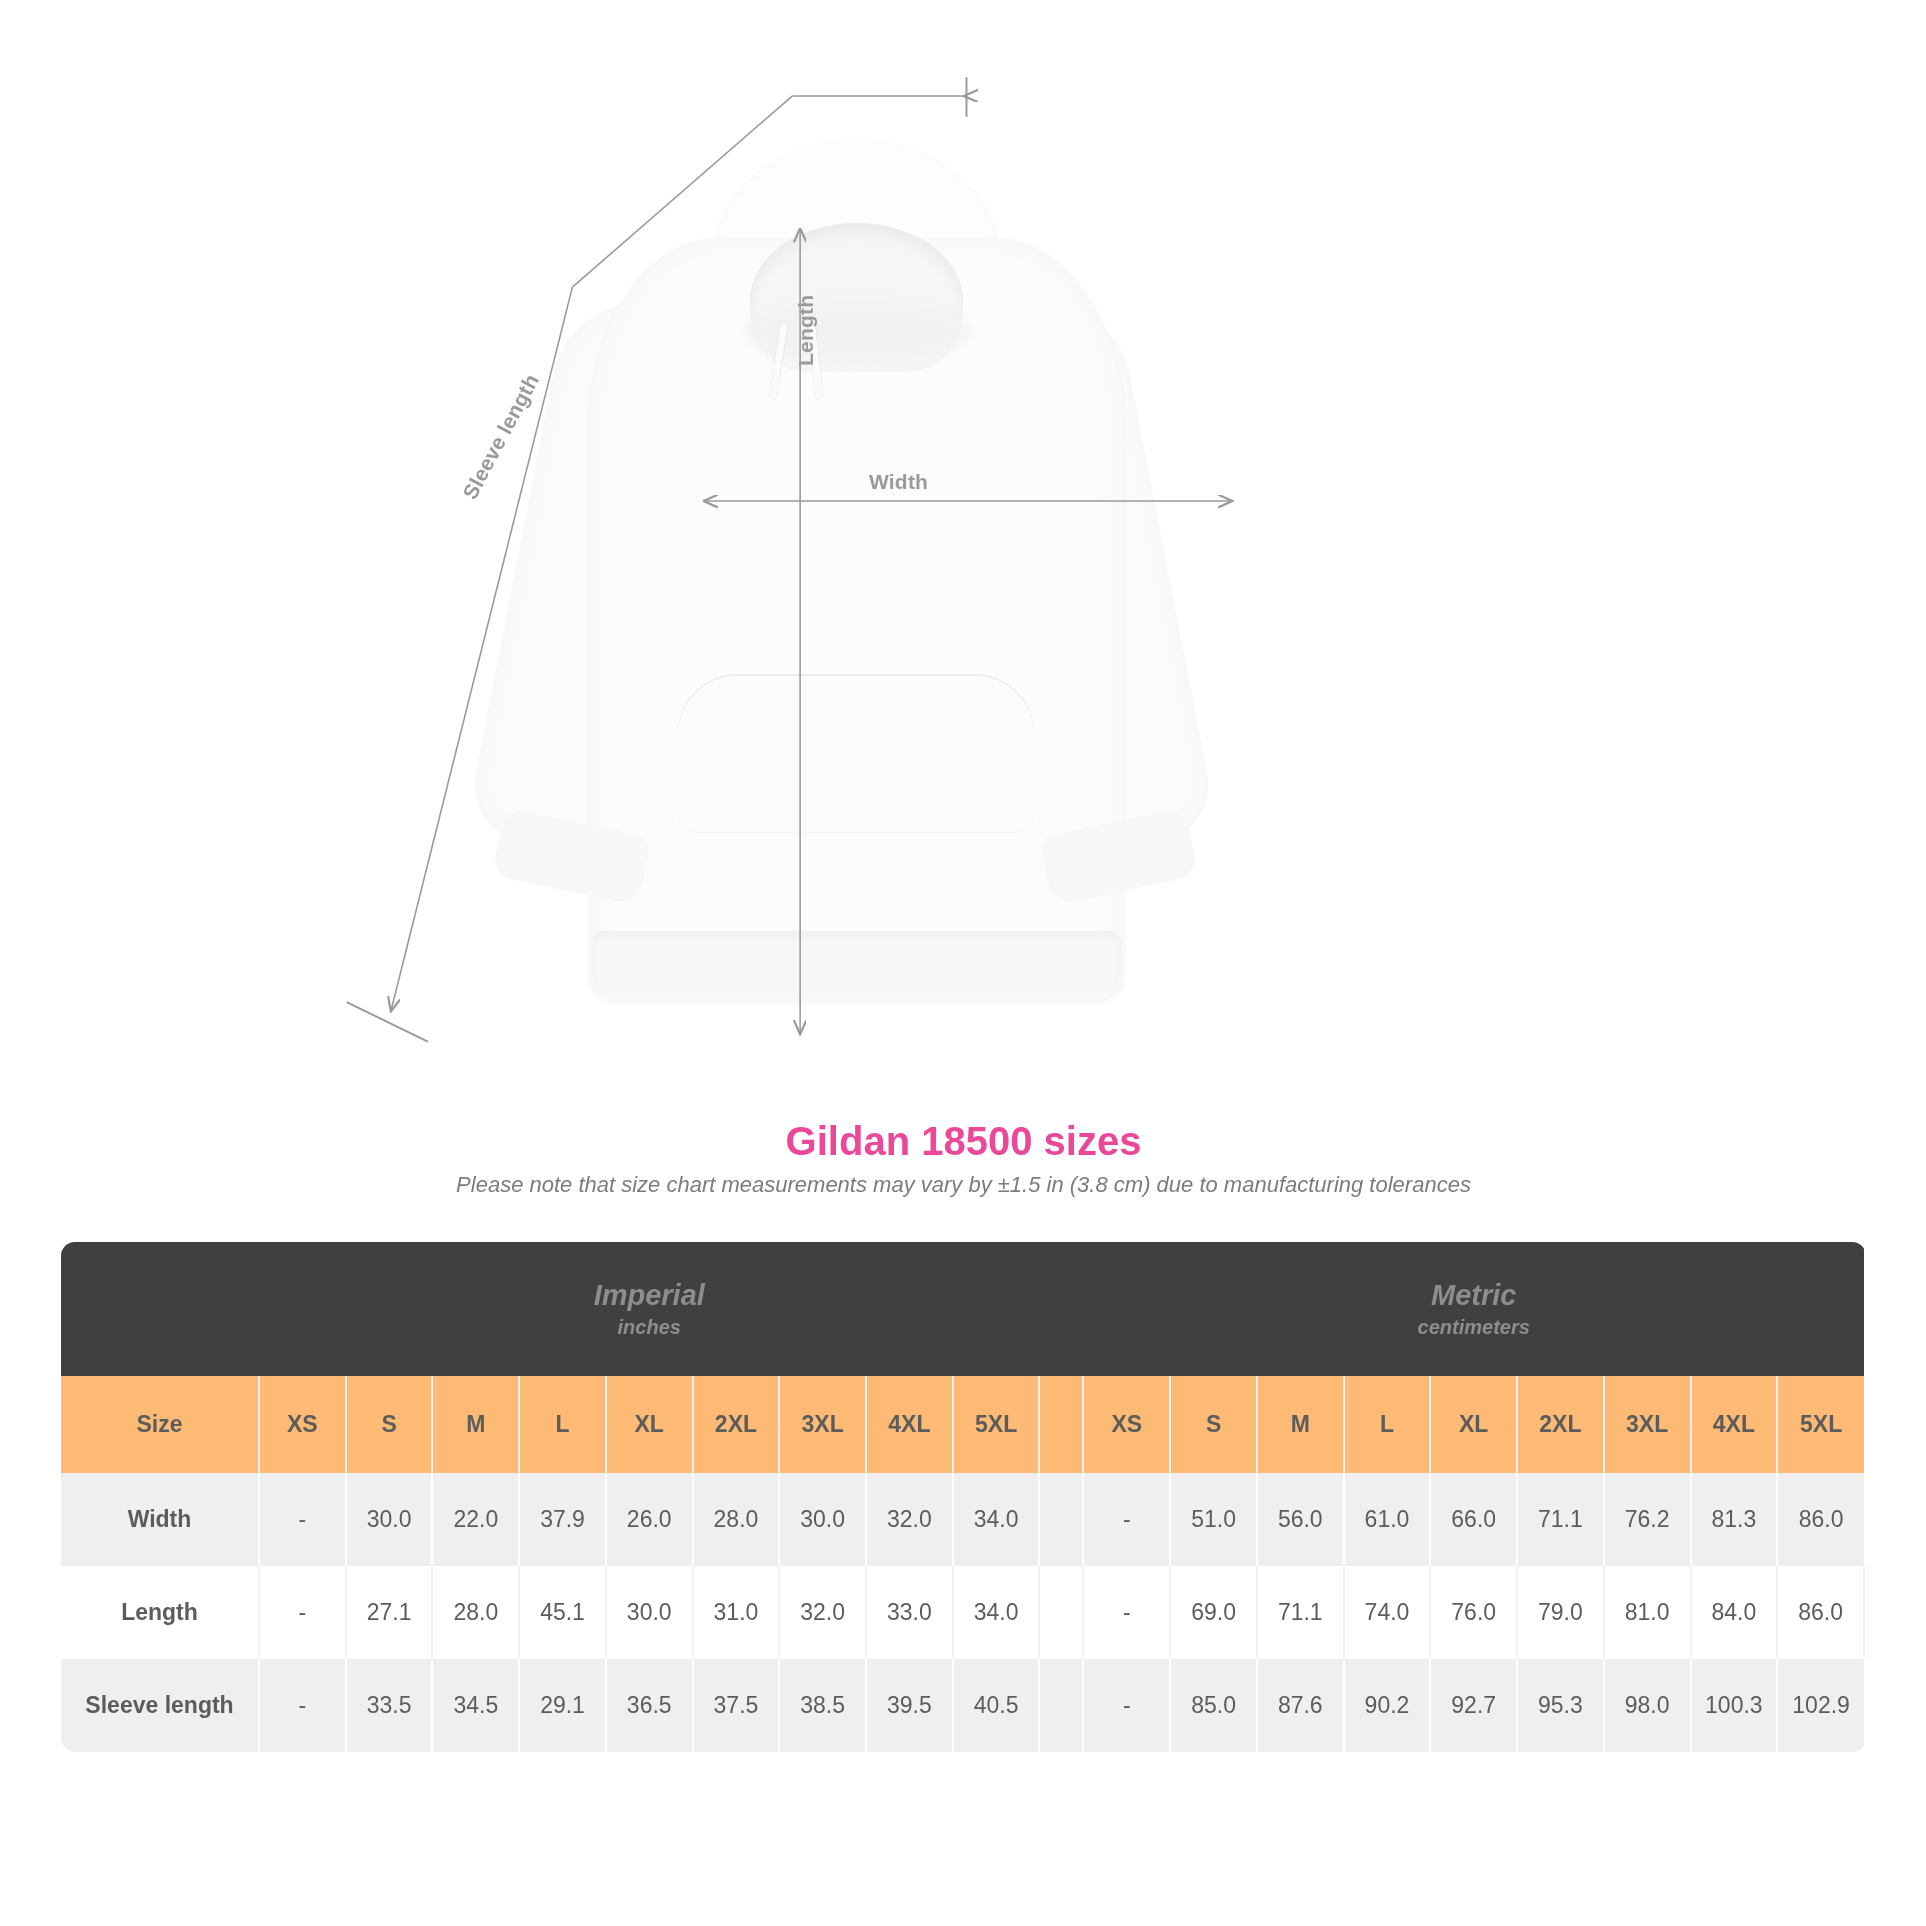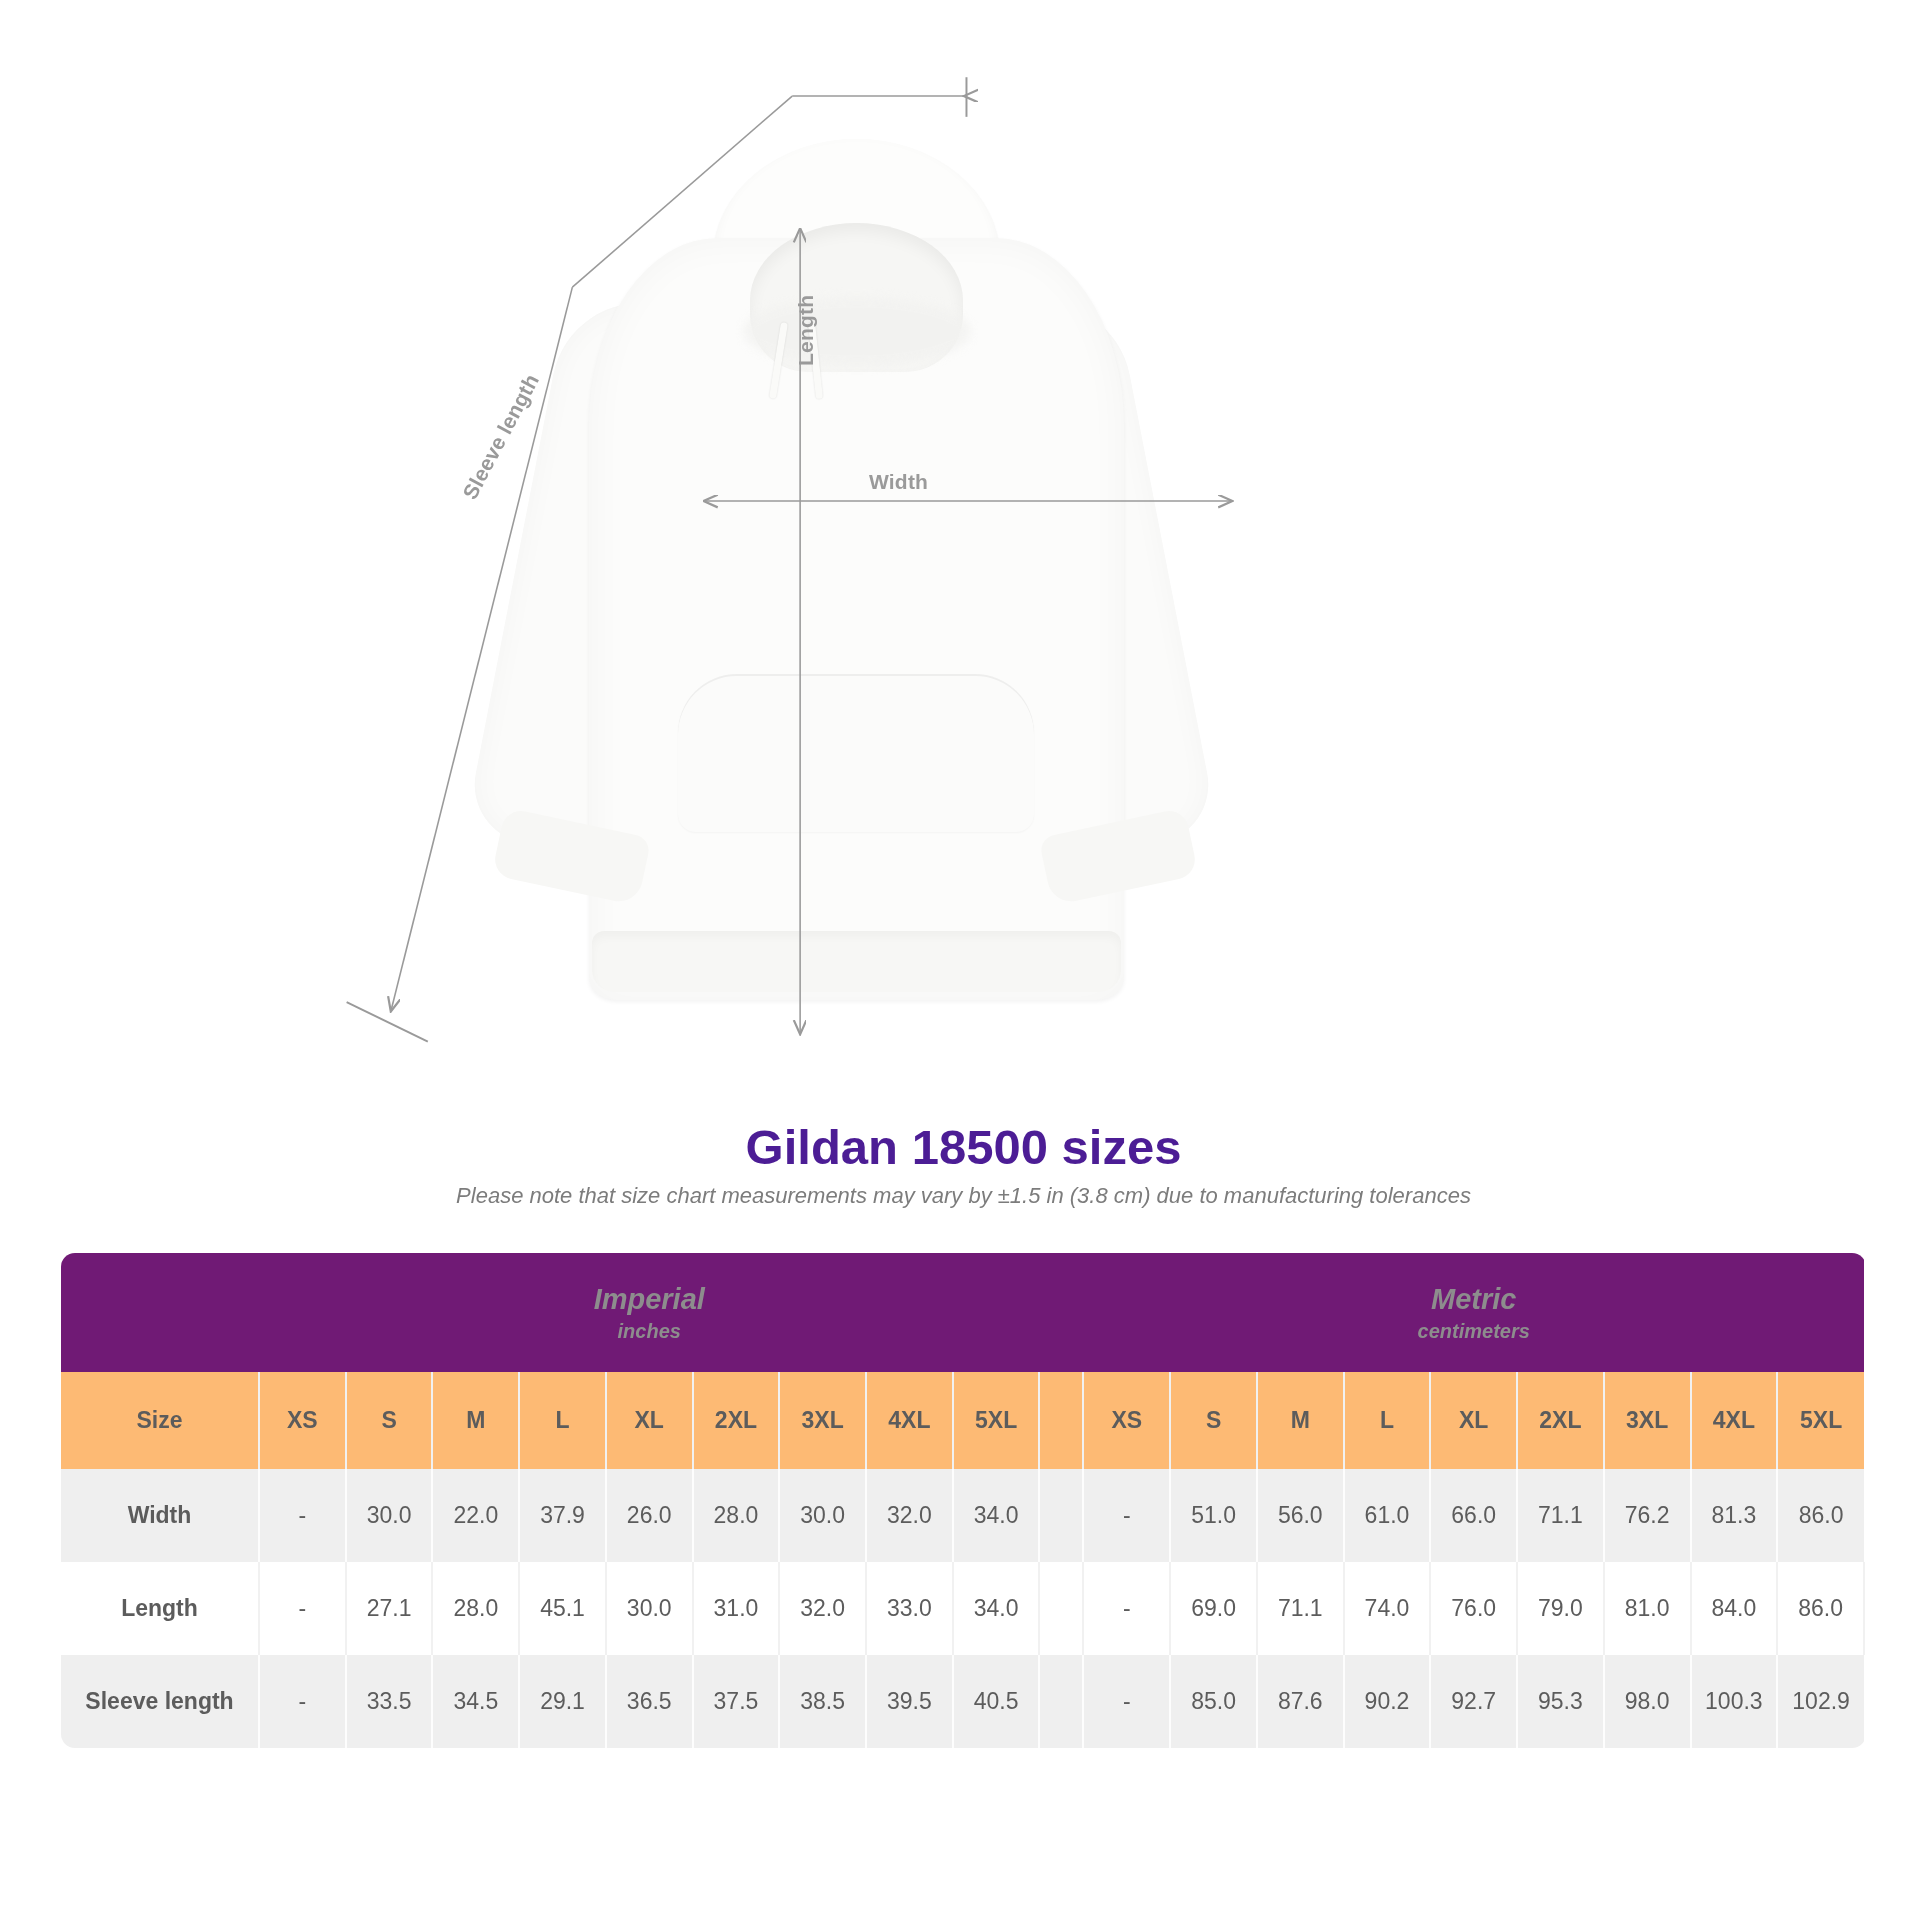--- a/index.html
+++ b/index.html
@@ -183,23 +183,23 @@
     transform: rotate(-62deg);
     transform-origin: left top;
   }
 
   
   .title-block {
     text-align: center;
     margin-top: 10px;
   }
   .chart-title {
-    font-size: 49px;
+    font-size: 40px;
     font-weight: bold;
-    color: #4c1d95;
+    color: #ec4899;
     margin: 0;
   }
   .chart-note {
     font-size: 22px;
     font-style: italic;
     color: #7c7c7c;
     margin-top: 8px;
   }
 
   
@@ -213,22 +213,22 @@
     width: 1804px;
     table-layout: fixed;
   }
   table.sizes th, table.sizes td {
     text-align: center;
     vertical-align: middle;
     font-size: 23px;
     color: #5c5c5c;
   }
   .unit-head-row th {
-    background: #701a75;
-    height: 119px;
+    background: #404040;
+    height: 134px;
     padding: 0;
   }
   .unit-title {
     font-size: 29px;
     font-style: italic;
     font-weight: bold;
     color: #8d8d8d;
   }
   .unit-sub {
     font-size: 20px;

